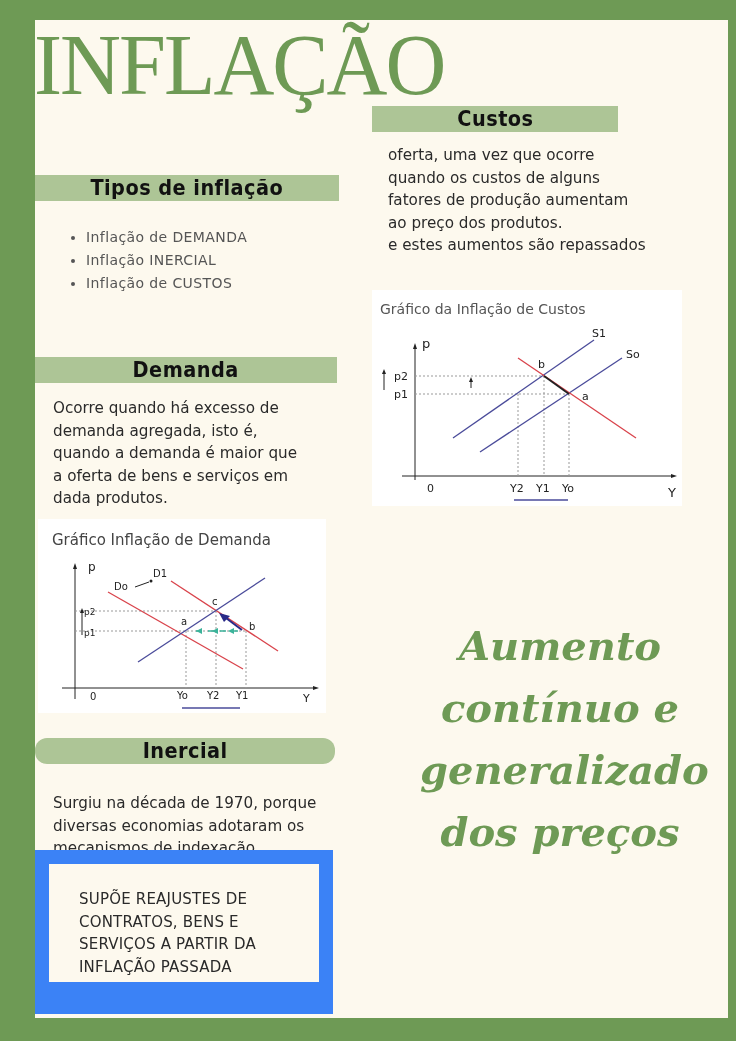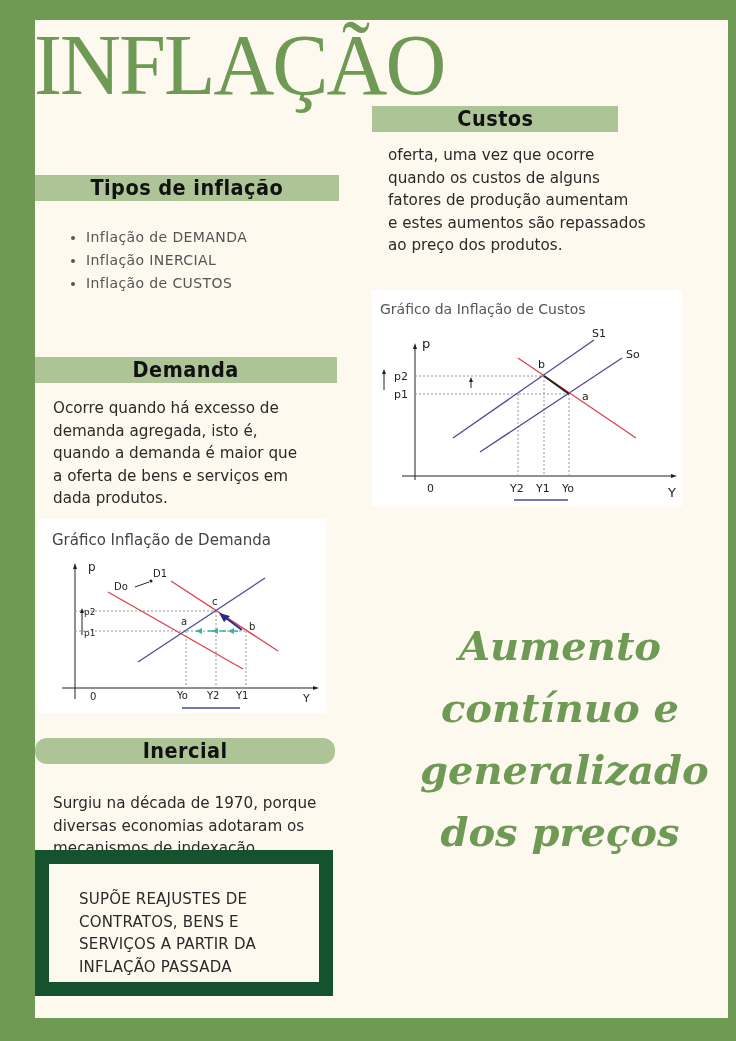--- a/index.html
+++ b/index.html
@@ -7,40 +7,40 @@
   .panel{position:absolute;left:35px;top:20px;width:693px;height:998px;background:#fdf9ee;}
   .title{position:absolute;left:34px;top:22px;font-family:"Liberation Serif",serif;font-size:86px;color:#6e9a55;letter-spacing:-2px;transform:scaleX(0.98);transform-origin:left top;line-height:1;font-weight:normal;}
   .bar{position:absolute;background:#adc596;height:26px;display:flex;align-items:center;justify-content:center;}
   .bar span{font-family:"DejaVu Sans",sans-serif;font-weight:900;font-size:21px;color:#111;letter-spacing:0.5px;transform:scaleX(0.92);}
   .body{position:absolute;font-family:"DejaVu Sans",sans-serif;font-size:15.2px;line-height:22.5px;color:#2a2a2a;}
   ul.types{position:absolute;left:52px;top:214px;margin:12px;padding:0 0 0 22px;font-size:14px;line-height:23px;color:#555;letter-spacing:0.4px;}
   ul.types li{padding-left:0;}
   .chart{position:absolute;background:#fff;}
   .chart svg{display:block;}
   .script{position:absolute;left:420px;top:615px;width:280px;text-align:center;font-family:"DejaVu Serif",serif;font-style:italic;font-weight:bold;color:#6e9a55;font-size:40px;line-height:62px;}
-  .box{position:absolute;left:35px;top:850px;width:298px;height:146px;background:#14532d;}
+  .box{position:absolute;left:35px;top:850px;width:298px;height:164px;background:#3b82f6;}
   .box-inner{position:absolute;left:14px;top:14px;width:270px;height:118px;background:#fdf9ee;}
   .box-text{position:absolute;left:30px;top:24px;font-size:15px;line-height:22.5px;color:#2a2a2a;letter-spacing:0.2px;}
 </style>
 </head>
 <body>
 
 <div class="panel"></div>
 
 <div class="title">INFLAÇÃO</div>
 
 <div class="bar" style="left:372px;top:106px;width:246px;">
   <span>Custos</span>
 </div>
 <div class="body" style="left:388px;top:144px;">
   <div>oferta, uma vez que ocorre</div>
   <div>quando os custos de alguns</div>
   <div>fatores de produção aumentam</div>
+  <div>ao preço dos produtos.</div>
   <div>e estes aumentos são repassados</div>
-  <div>ao preço dos produtos.</div>
 </div>
 
 <div class="bar" style="left:35px;top:175px;width:304px;">
   <span>Tipos de inflação</span>
 </div>
 <ul class="types">
   <li>Inflação de DEMANDA</li>
   <li>Inflação INERCIAL</li>
   <li>Inflação de CUSTOS</li>
 </ul>

